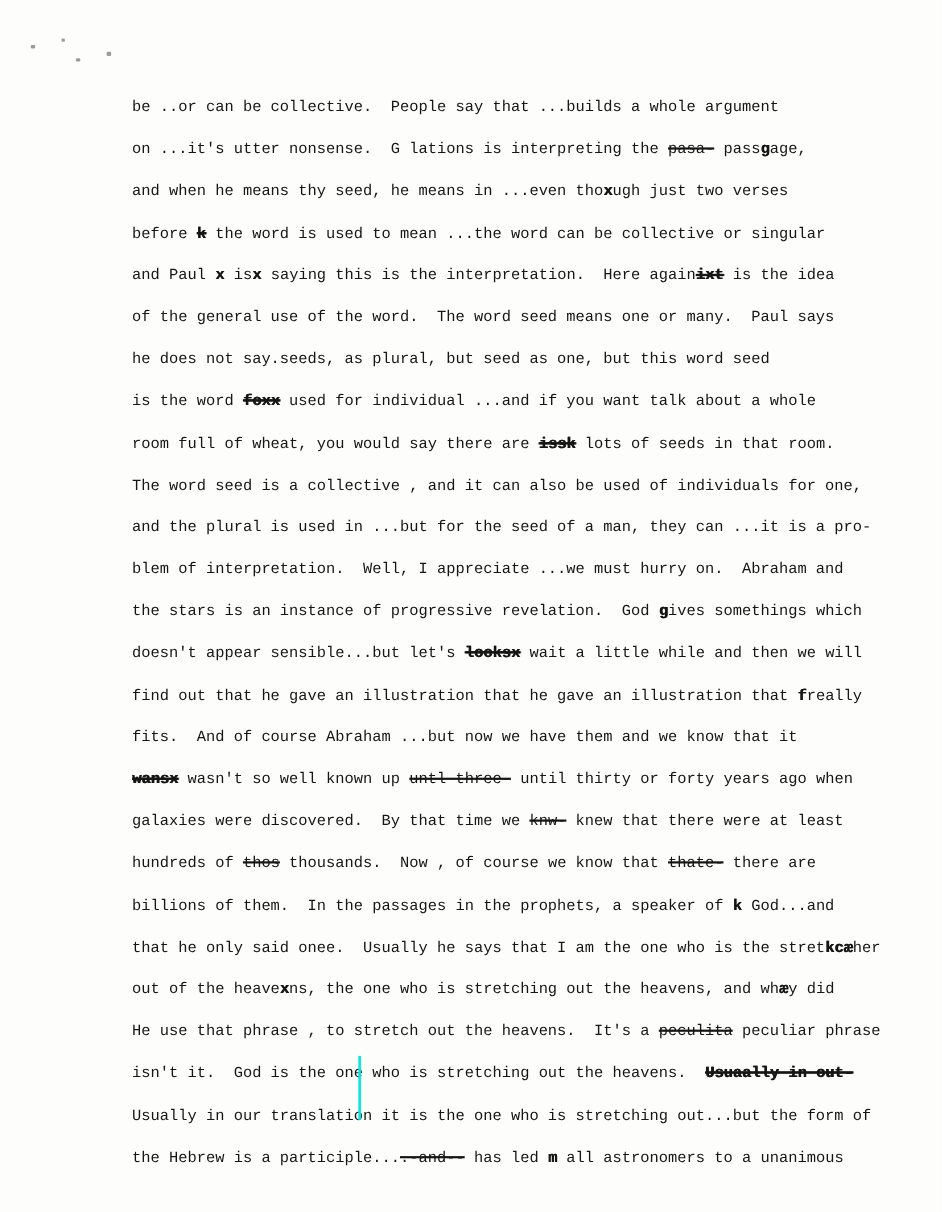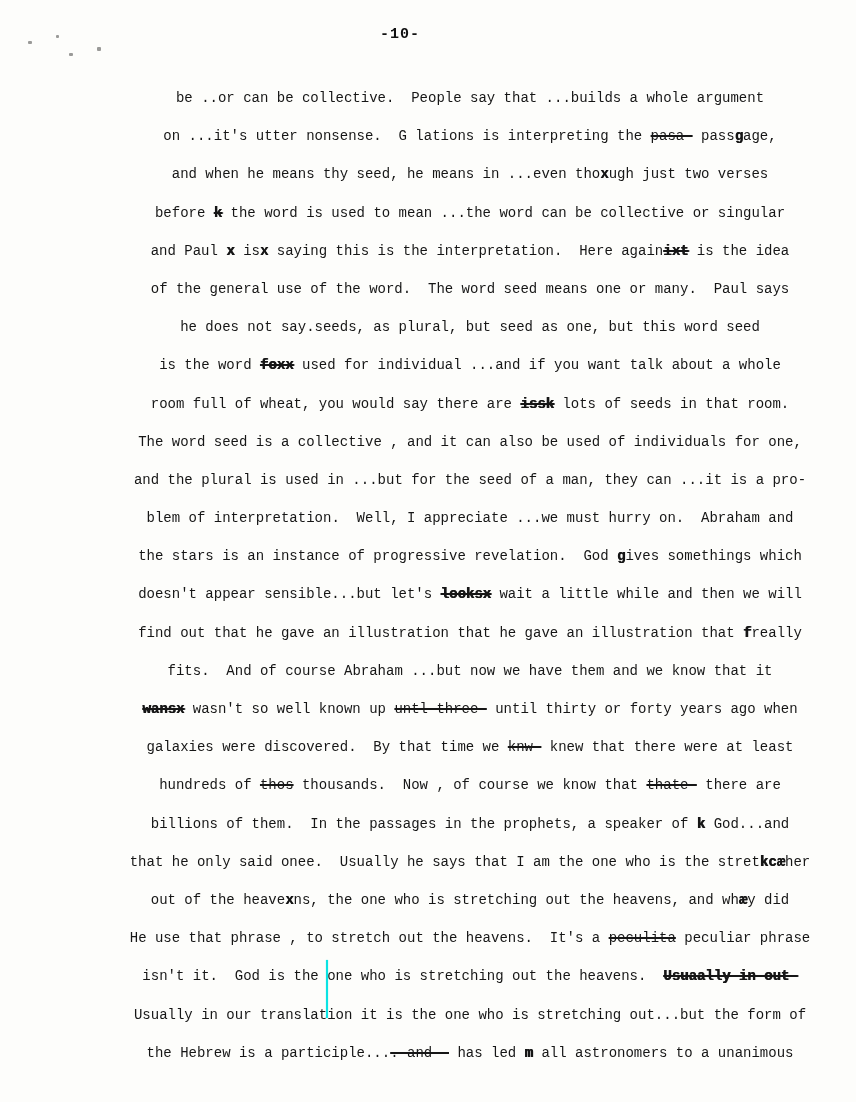--- a/index.html
+++ b/index.html
@@ -21,41 +21,38 @@
     color:#111;
   }
   
   .page-header .num{position:relative;left:-28px;font-weight:600;}
   .text-body{
     position:absolute;top:79px;left:120px;width:700px;
     font-size:14px;
     line-height:38.2px;
     white-space:pre-wrap;
   }
-  .line{height:38.2px;white-space:pre;text-align:center;}
+  .line{height:38.2px;white-space:pre;}
   .p{}
   .b{font-weight:700;text-shadow:0.6px 0 0 currentColor;}
   .s{text-decoration:line-through;text-decoration-thickness:1.5px;}
   .bs{font-weight:700;text-shadow:0.6px 0 0 currentColor;
       text-decoration:line-through;text-decoration-thickness:1.5px;}
   .cyan-line{
     position:absolute;
     width:2px;background:#0ae3e3;
     box-shadow:0 0 1px #0ae3e3;
   }
   .speck{position:absolute;background:#9a9a98;border-radius:1px;}
 </style>
 </head>
 <body>
 
 <div class="page">
 
-  <div class="page-header">
-    <span class="num">-10-</span>
-  </div>
 
   <div class="text-body"><div class="line"><span class="p">be ..or can be collective.  People say that ...builds a whole argument</span></div><div class="line"><span class="p">on ...it's utter nonsense.  G lations is interpreting the </span><span class="s">pasa-</span><span class="p"> pass</span><span class="b">g</span><span class="p">age,</span></div><div class="line"><span class="p">and when he means thy seed, he means in ...even tho</span><span class="b">x</span><span class="p">ugh just two verses</span></div><div class="line"><span class="p">before </span><span class="bs">k</span><span class="p"> the word is used to mean ...the word can be collective or singular</span></div><div class="line"><span class="p">and Paul </span><span class="b">x</span><span class="p"> is</span><span class="b">x</span><span class="p"> saying this is the interpretation.  Here again</span><span class="bs">ixt</span><span class="p"> is the idea</span></div><div class="line"><span class="p">of the general use of the word.  The word seed means one or many.  Paul says</span></div><div class="line"><span class="p">he does not say.seeds, as plural, but seed as one, but this word seed</span></div><div class="line"><span class="p">is the word </span><span class="bs">foxx</span><span class="p"> used for individual ...and if you want talk about a whole</span></div><div class="line"><span class="p">room full of wheat, you would say there are </span><span class="bs">issk</span><span class="p"> lots of seeds in that room.</span></div><div class="line"><span class="p">The word seed is a collective , and it can also be used of individuals for one,</span></div><div class="line"><span class="p">and the plural is used in ...but for the seed of a man, they can ...it is a pro-</span></div><div class="line"><span class="p">blem of interpretation.  Well, I appreciate ...we must hurry on.  Abraham and</span></div><div class="line"><span class="p">the stars is an instance of progressive revelation.  God </span><span class="b">g</span><span class="p">ives somethings which</span></div><div class="line"><span class="p">doesn't appear sensible...but let's </span><span class="bs">looksx</span><span class="p"> wait a little while and then we will</span></div><div class="line"><span class="p">find out that he gave an illustration that he gave an illustration that </span><span class="b">f</span><span class="p">really</span></div><div class="line"><span class="p">fits.  And of course Abraham ...but now we have them and we know that it</span></div><div class="line"><span class="bs">wansx</span><span class="p"> wasn't so well known up </span><span class="s">untl three-</span><span class="p"> until thirty or forty years ago when</span></div><div class="line"><span class="p">galaxies were discovered.  By that time we </span><span class="s">knw-</span><span class="p"> knew that there were at least</span></div><div class="line"><span class="p">hundreds of </span><span class="s">thos</span><span class="p"> thousands.  Now , of course we know that </span><span class="s">thate-</span><span class="p"> there are</span></div><div class="line"><span class="p">billions of them.  In the passages in the prophets, a speaker of </span><span class="b">k</span><span class="p"> God...and</span></div><div class="line"><span class="p">that he only said onee.  Usually he says that I am the one who is the stret</span><span class="b">kcæ</span><span class="p">her</span></div><div class="line"><span class="p">out of the heave</span><span class="b">x</span><span class="p">ns, the one who is stretching out the heavens, and wh</span><span class="b">æ</span><span class="p">y did</span></div><div class="line"><span class="p">He use that phrase , to stretch out the heavens.  It's a </span><span class="s">peculita</span><span class="p"> peculiar phrase</span></div><div class="line"><span class="p">isn't it.  God is the one who is stretching out the heavens.  </span><span class="bs">Usuaally in out-</span></div><div class="line"><span class="p">Usually in our translation it is the one who is stretching out...but the form of</span></div><div class="line"><span class="p">the Hebrew is a participle...</span><span class="s">.-and--</span><span class="p"> has led </span><span class="b">m</span><span class="p"> all astronomers to a unanimous</span></div></div>
 
   <div class="cyan-line" style="left: 326px; top: 960px; height: 58px; width: 2px;"></div>
 
   <div id="specks">
       <div class="speck" style="left: 28px; top: 41px; width: 4px; height: 3px;"></div>
       <div class="speck" style="left: 56px; top: 35px; width: 3px; height: 3px;"></div>
       <div class="speck" style="left: 69px; top: 53px; width: 4px; height: 3px;"></div>
       <div class="speck" style="left: 97px; top: 47px; width: 4px; height: 4px;"></div>

